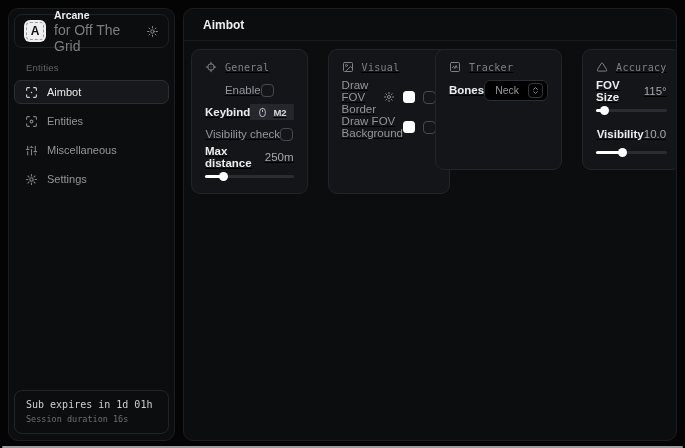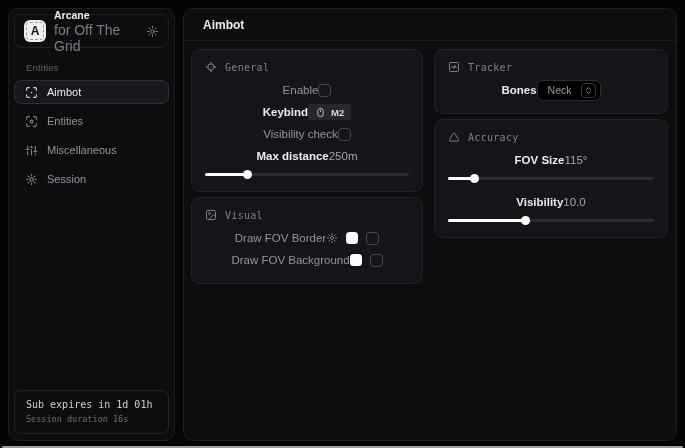--- a/index.html
+++ b/index.html
@@ -72,21 +72,21 @@
     font-size:8.5px; color:#6e6e74; margin-top:4px;
   }
 
   
   .main-header {
     height:32px; display:flex; align-items:center;
     padding:0 19px; border-bottom:1px solid #1a1b1e;
     font-size:12px; font-weight:700; color:#ededef;
   }
   .content { display:flex; gap:11px; padding:8px 8px 0 7px; align-items:flex-start; }
-  .col { display:flex; flex-direction:column; gap:5px; }
+  .col { display:flex; flex-direction:row; gap:20px;text-decoration:underline; }
   .col-left  { width:233px; }
   .col-right { width:235px; }
 
   .card {
     background:#141519; border:1px solid #232429; border-radius:9px;
     padding:11px 13px 12px; width:100%;
   }
   .card-header {
     display:flex; align-items:center; gap:8px;
     color:#7f7f85; font-family:"DejaVu Sans Mono", monospace;
@@ -199,21 +199,21 @@
       </span>
       <span>Miscellaneous</span>
     </div>
     <div class="nav-item">
       <span class="ico">
         <svg width="13" height="13" viewBox="0 0 24 24" fill="none" stroke="currentColor" stroke-width="2" stroke-linecap="round">
           <circle cx="12" cy="12" r="3.1"></circle>
           <path d="M12 2.8v2.7M12 18.5v2.7M2.8 12h2.7M18.5 12h2.7M5.5 5.5l1.9 1.9M16.6 16.6l1.9 1.9M18.5 5.5l-1.9 1.9M7.4 16.6l-1.9 1.9"></path>
         </svg>
       </span>
-      <span>Session</span>
+      <span>Settings</span>
     </div>
   </div>
 
   <div class="sub-box">
     <div class="sub-line1">Sub expires in 1d 01h</div>
     <div class="sub-line2">Session duration 16s</div>
   </div>
 </div>
 
 <div class="panel main">

